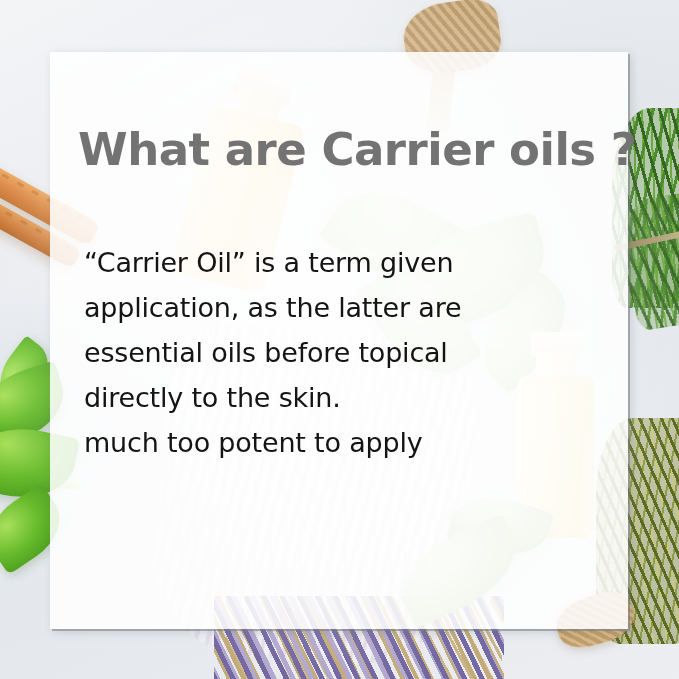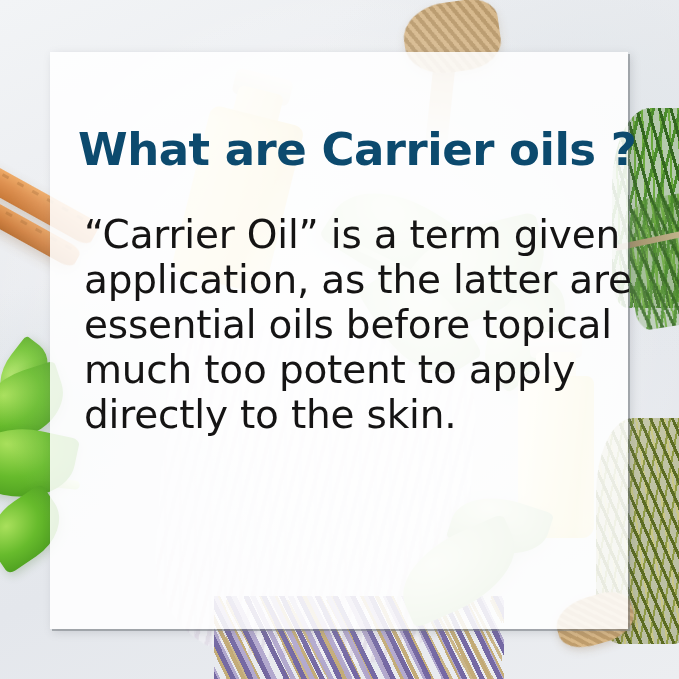--- a/index.html
+++ b/index.html
@@ -261,29 +261,29 @@
     right: 24px;
   }
 
   .headline {
     margin: 0;
     font-family: "DejaVu Sans", "Liberation Sans", sans-serif;
     font-weight: 700;
     font-size: 45px;
     line-height: 52px;
     letter-spacing: -0.5px;
-    color: #0c4a6e;
+    color: #737373;
     white-space: nowrap;
   }
 
   .paragraph {
-    margin: 36px 0 0 6px;
+    margin: 64px 0 0 6px;
     font-family: "DejaVu Sans", "Liberation Sans", sans-serif;
     font-weight: 400;
-    font-size: 39px;
+    font-size: 27px;
     line-height: 45px;
     letter-spacing: -0.2px;
     color: #151414;
   }
   .paragraph .ln { display: block; white-space: nowrap; }
 </style>
 </head>
 <body>
 
 <div class="canvas">
@@ -341,20 +341,20 @@
 
   <div class="card">
     <div class="text-wrap">
 
       <h1 class="headline">What are Carrier oils ?</h1>
 
       <div class="paragraph">
         <span class="ln">“Carrier Oil” is a term given</span>
         <span class="ln">application, as the latter are</span>
         <span class="ln">essential oils before topical</span>
+        <span class="ln">directly to the skin.</span>
         <span class="ln">much too potent to apply</span>
-        <span class="ln">directly to the skin.</span>
       </div>
 
     </div>
   </div>
 
 </div>
 
 </body></html>

